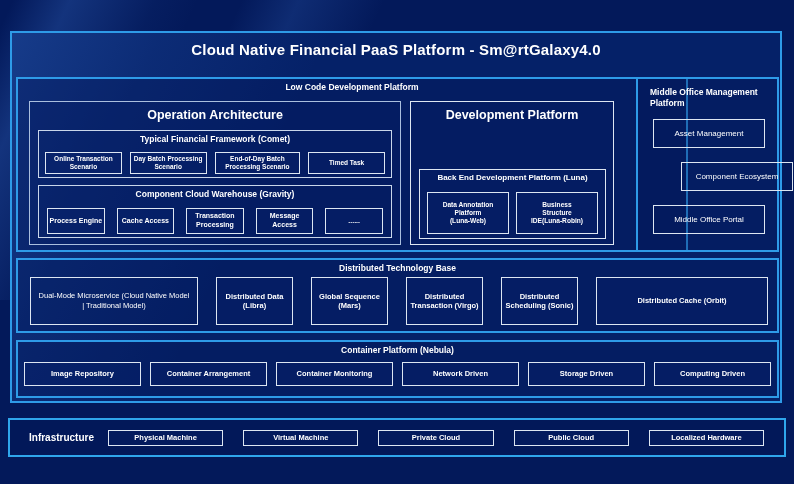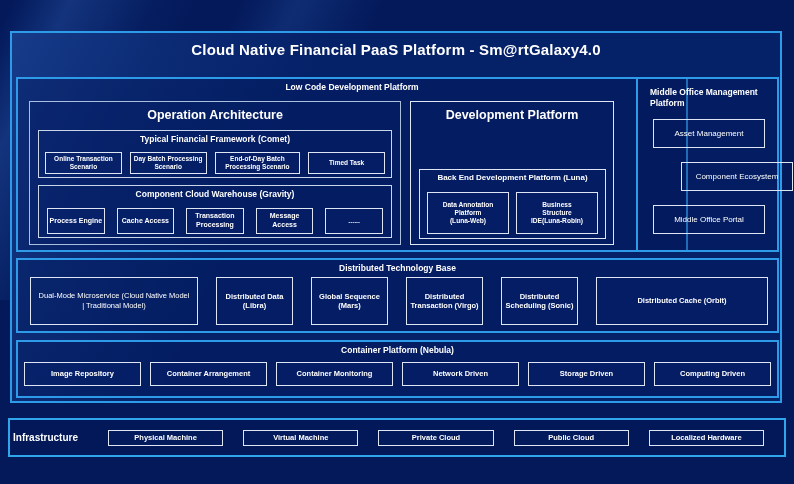--- a/index.html
+++ b/index.html
@@ -82,21 +82,21 @@
   .d-col .leaf { font-size:7.5px; }
 
   .container-row { left:6px; right:6px; top:20px; height:24px; gap:9px; }
   .container-row .leaf { font-size:7.5px; }
 
   .infra {
     position:absolute; left:8px; top:418px; width:778px; height:39px;
     border:2px solid #2fa6ec; background:rgba(3,22,90,0.35);
     display:flex; align-items:center;
   }
-  .infra-label { flex:none; width:98px; padding-left:3px; font-size:10px; font-weight:bold; }
+  .infra-label { flex:none; width:98px; padding-left:19px; font-size:10px; font-weight:bold; }
   .infra-row { flex:1 1 auto; display:flex; gap:20px; height:16px; margin-right:20px; }
   .infra-row .leaf { font-size:7.5px; }
 </style>
 </head>
 <body>
 
 <div class="frame">
   <div class="page-title">Cloud Native Financial PaaS Platform - Sm@rtGalaxy4.0</div>
 
   <div class="section lowcode">

